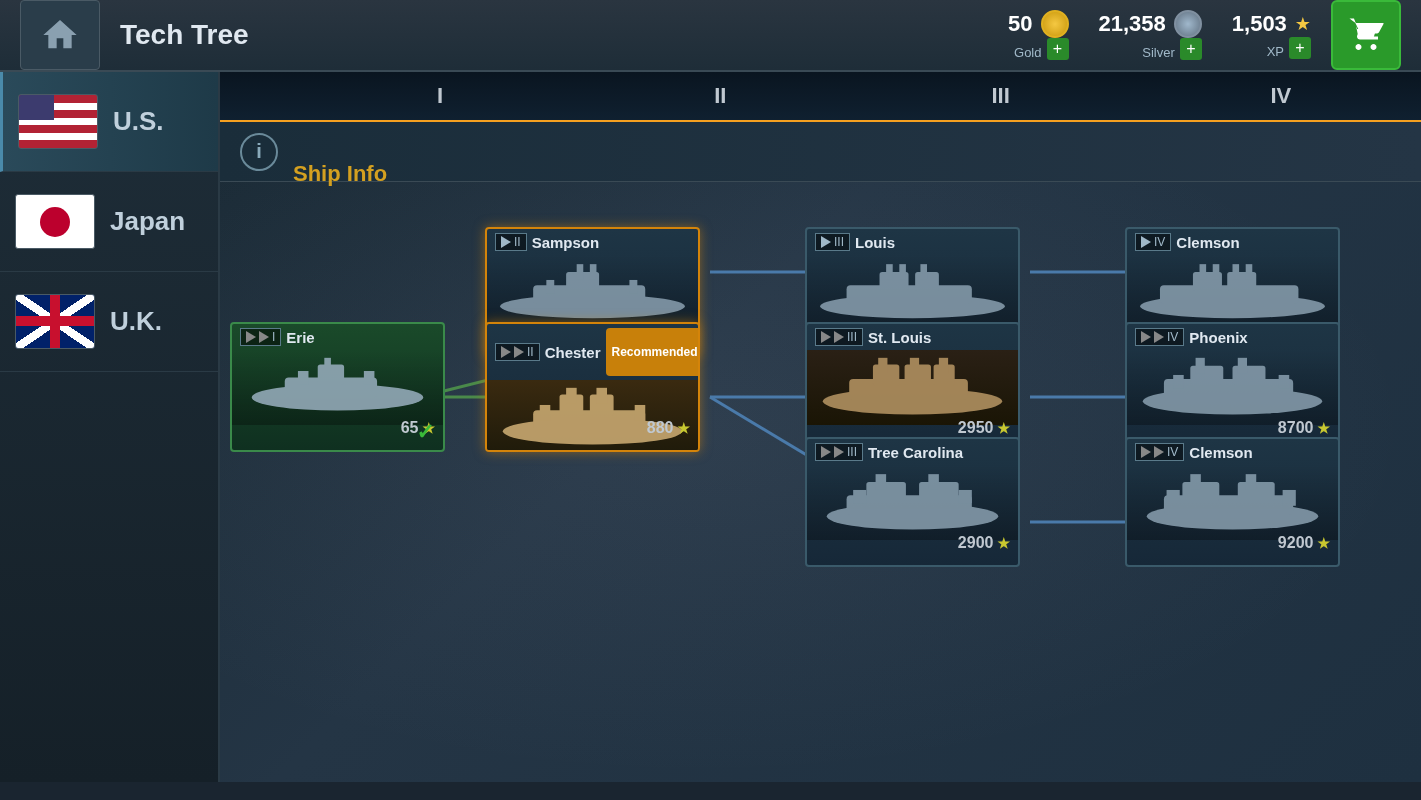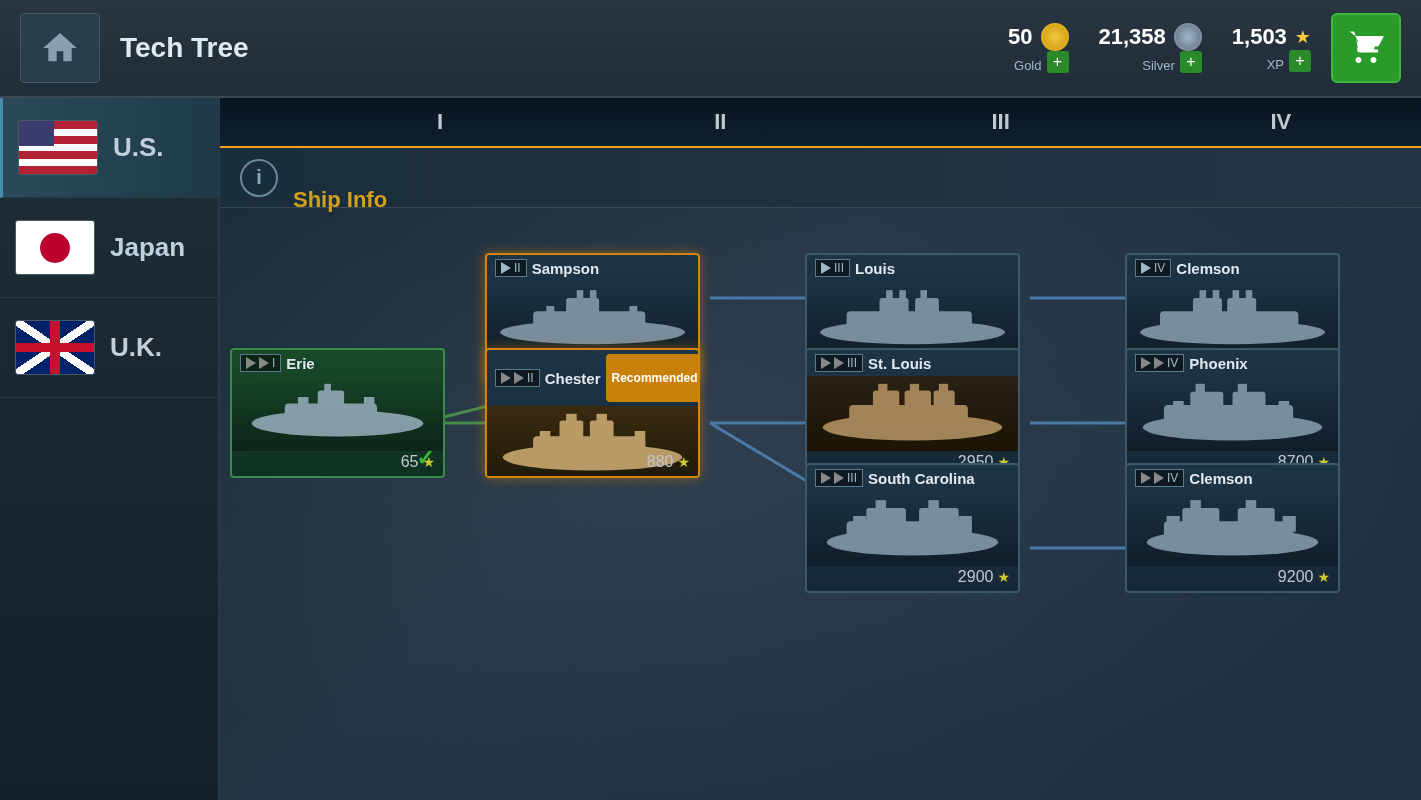--- a/index.html
+++ b/index.html
@@ -8,21 +8,21 @@
       height: 800px;
       background: #1a2530;
       font-family: 'Arial', sans-serif;
       overflow: hidden;
       color: #fff;
     }
 
     
     .top-bar {
       width: 100%;
-      height: 98px;
+      height: 72px;
       background: linear-gradient(180deg, #2a3540 0%, #1e2d38 100%);
       display: flex;
       align-items: center;
       padding: 0 20px;
       border-bottom: 2px solid #3a4a55;
       position: relative;
       z-index: 10;
     }
     .top-bar-home {
       width: 80px;
@@ -334,28 +334,28 @@
       width: 100%;
       height: 75px;
       background: linear-gradient(180deg, transparent 0%, rgba(0,0,0,0.3) 100%);
       position: relative;
       display: flex;
       align-items: center;
       justify-content: center;
     }
     .ship-cost {
       position: absolute;
-      bottom: 5px;
+      bottom: 13px;
       right: 8px;
       display: flex;
       align-items: center;
       gap: 4px;
       font-size: 16px;
       color: #c0c8d0;
-      font-weight: normal;
+      font-weight: bold;
     }
     .small-star { color: #c8c830; font-size: 14px; }
     .check-mark {
       position: absolute;
       bottom: 5px;
       right: 8px;
       color: #3aba3a;
       font-size: 22px;
       font-weight: bold;
     }
@@ -677,21 +677,21 @@
         </div>
       </div>
 
       <div class="ship-card" style="left:585px; top:255px;">
         <div class="ship-card-header">
           <div class="tier-badge">
             <div class="play-triangle" style="border-left-color:#888;"></div>
             <div class="play-triangle" style="border-left-color:#888;"></div>
             <span> III</span>
           </div>
-          <span class="ship-name">South Carolina</span>
+          <span class="ship-name">Tree Carolina</span>
         </div>
         <div class="ship-image-area">
           <svg viewBox="0 0 160 55" class="ship">
             <g fill="#8aa0b0" opacity="0.85">
               <ellipse cx="80" cy="38" rx="65" ry="10"></ellipse>
               <rect x="30" y="22" width="95" height="15" rx="3"></rect>
               <rect x="45" y="12" width="30" height="14" rx="2"></rect>
               <rect x="85" y="12" width="30" height="14" rx="2"></rect>
               <rect x="52" y="6" width="8" height="12"></rect>
               <rect x="92" y="6" width="8" height="12"></rect>

